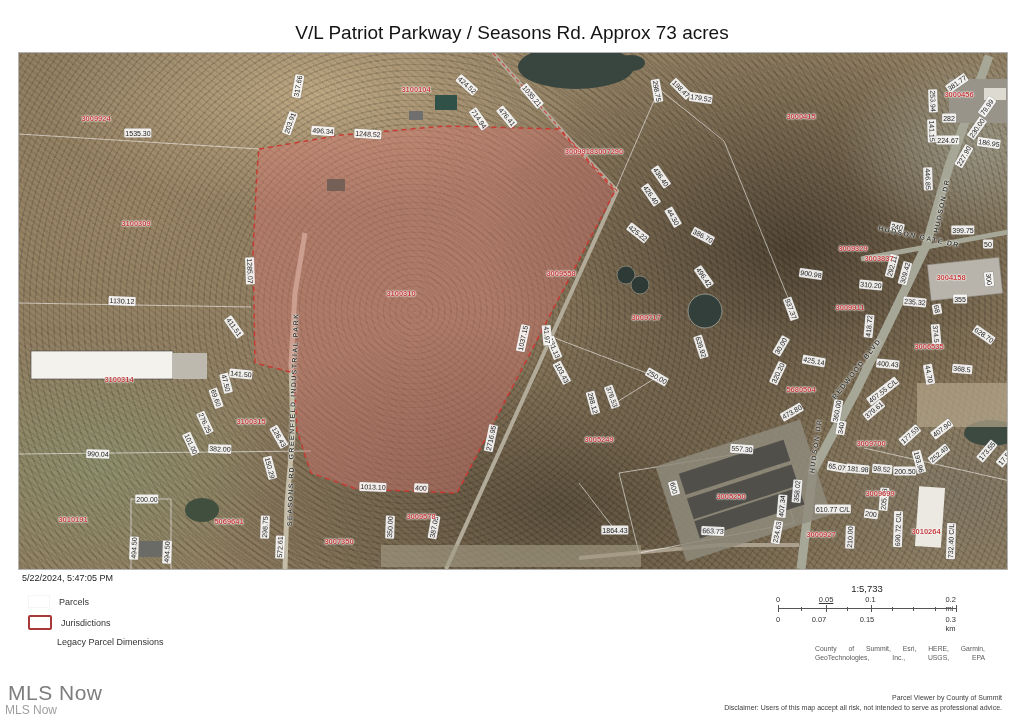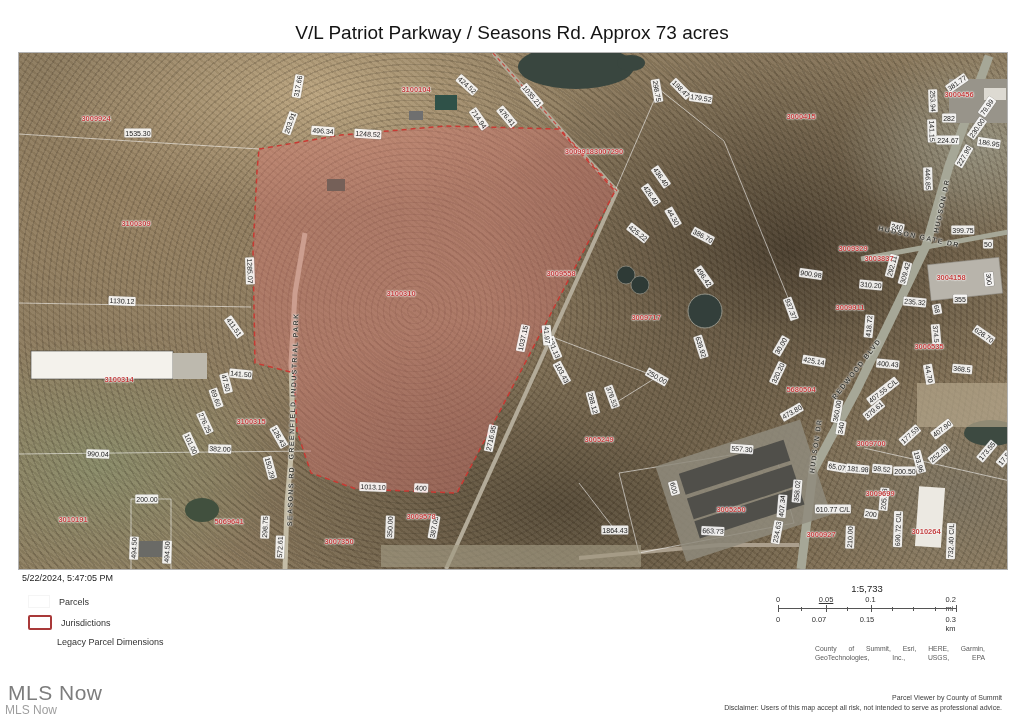--- a/index.html
+++ b/index.html
@@ -242,21 +242,21 @@
         <div class="mlab pnum" style="left: 542px; top: 220px; transform: translate(-50%, -50%) rotate(0deg);">3009558</div>
         <div class="mlab pnum" style="left: 627px; top: 264px; transform: translate(-50%, -50%) rotate(0deg);">3009717</div>
         <div class="mlab pnum" style="left: 382px; top: 240px; transform: translate(-50%, -50%) rotate(0deg);">3100310</div>
         <div class="mlab pnum" style="left: 100px; top: 326px; transform: translate(-50%, -50%) rotate(0deg);">3100314</div>
         <div class="mlab pnum" style="left: 232px; top: 368px; transform: translate(-50%, -50%) rotate(0deg);">3100315</div>
         <div class="mlab pnum" style="left: 782px; top: 336px; transform: translate(-50%, -50%) rotate(0deg);">5680504</div>
         <div class="mlab pnum" style="left: 910px; top: 293px; transform: translate(-50%, -50%) rotate(0deg);">3006535</div>
         <div class="mlab pnum" style="left: 580px; top: 386px; transform: translate(-50%, -50%) rotate(0deg);">3005249</div>
         <div class="mlab pnum" style="left: 852px; top: 390px; transform: translate(-50%, -50%) rotate(0deg);">3009700</div>
         <div class="mlab pnum" style="left: 861px; top: 440px; transform: translate(-50%, -50%) rotate(0deg);">3009699</div>
-        <div class="mlab pnum" style="left: 712px; top: 456px; transform: translate(-50%, -50%) rotate(0deg);">3005250</div>
+        <div class="mlab pnum" style="left: 712px; top: 443px; transform: translate(-50%, -50%) rotate(0deg);">3005250</div>
         <div class="mlab pnum" style="left: 54px; top: 466px; transform: translate(-50%, -50%) rotate(0deg);">3010191</div>
         <div class="mlab pnum" style="left: 210px; top: 468px; transform: translate(-50%, -50%) rotate(0deg);">5069641</div>
         <div class="mlab pnum" style="left: 320px; top: 488px; transform: translate(-50%, -50%) rotate(0deg);">3007350</div>
         <div class="mlab pnum" style="left: 402px; top: 463px; transform: translate(-50%, -50%) rotate(0deg);">3009578</div>
         <div class="mlab pnum" style="left: 802px; top: 481px; transform: translate(-50%, -50%) rotate(0deg);">3000927</div>
         <div class="mlab pnum" style="left: 907px; top: 478px; transform: translate(-50%, -50%) rotate(0deg);">3010264</div>
       </div>
   </div>
 
   <div class="timestamp">5/22/2024, 5:47:05 PM</div>

